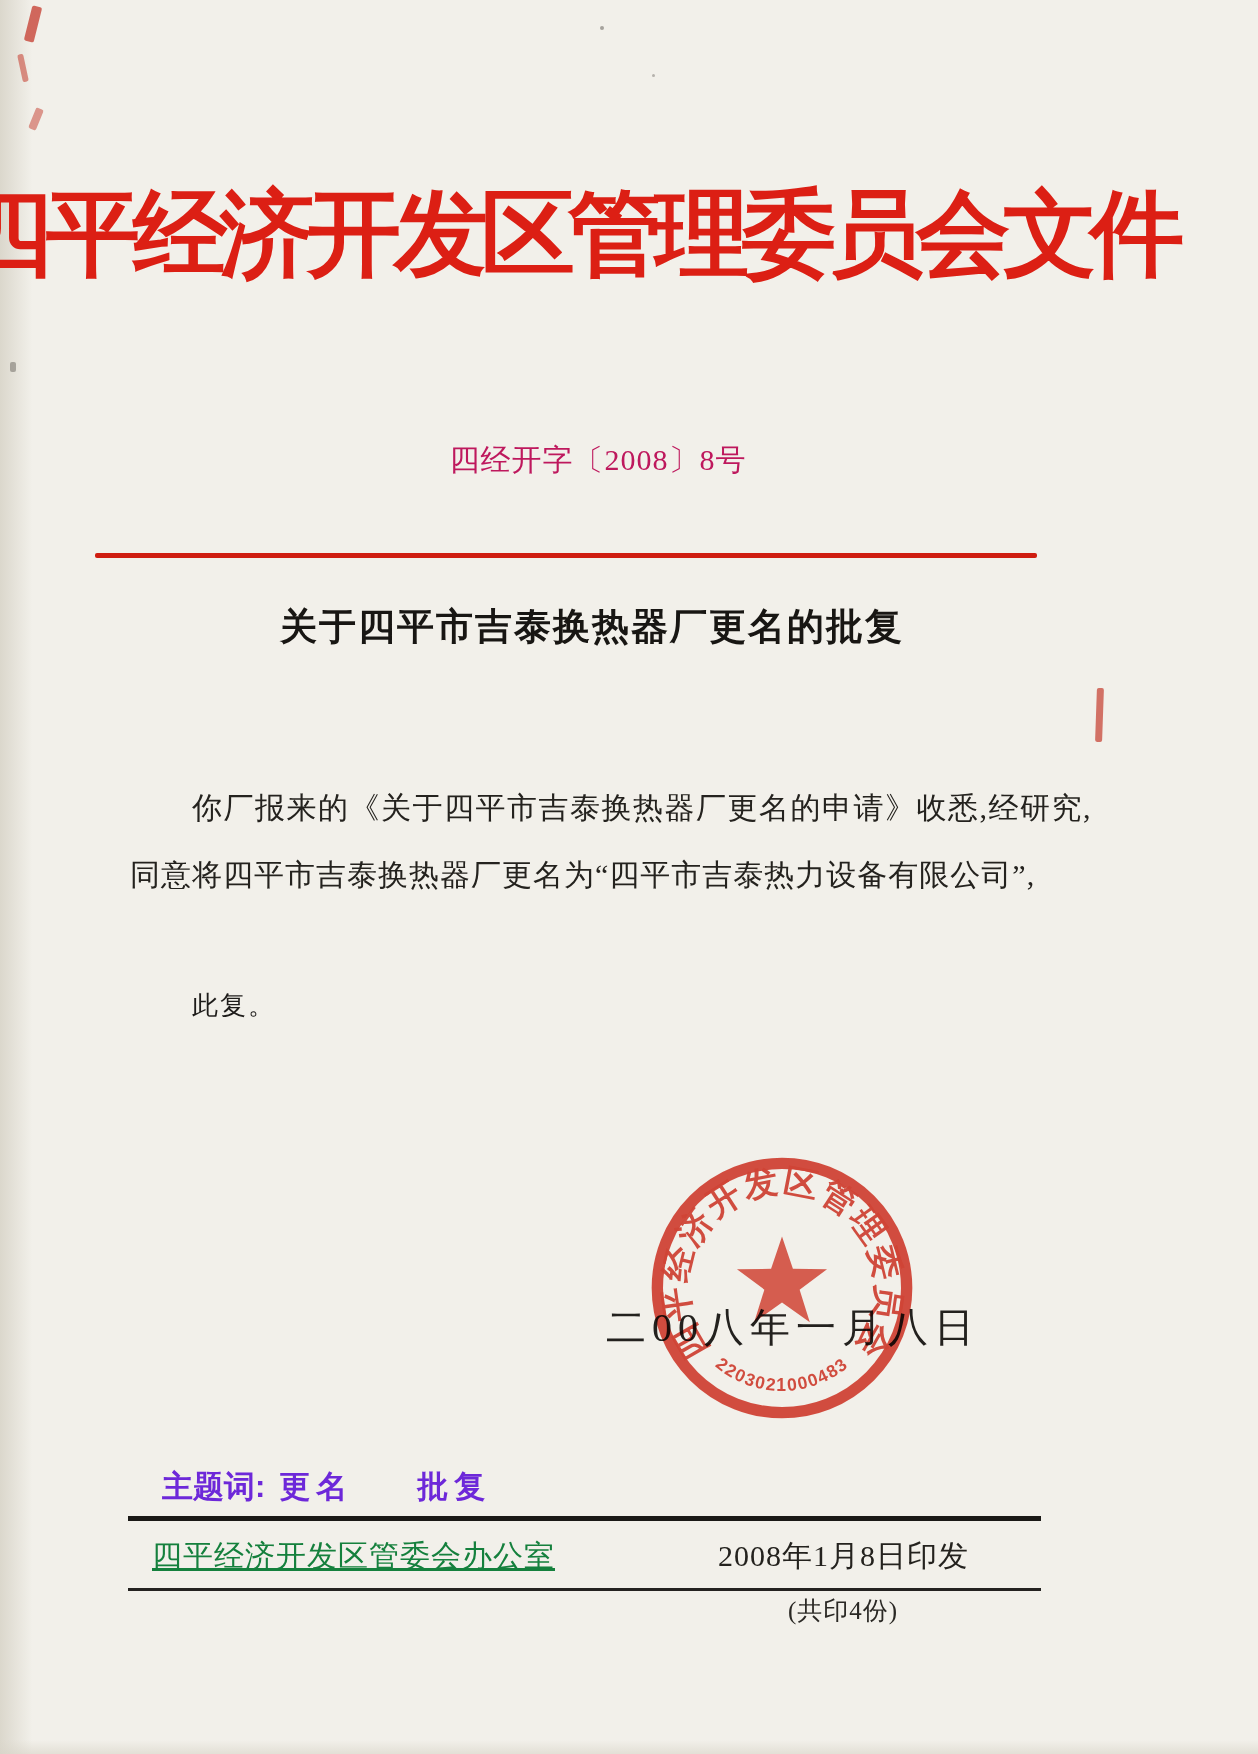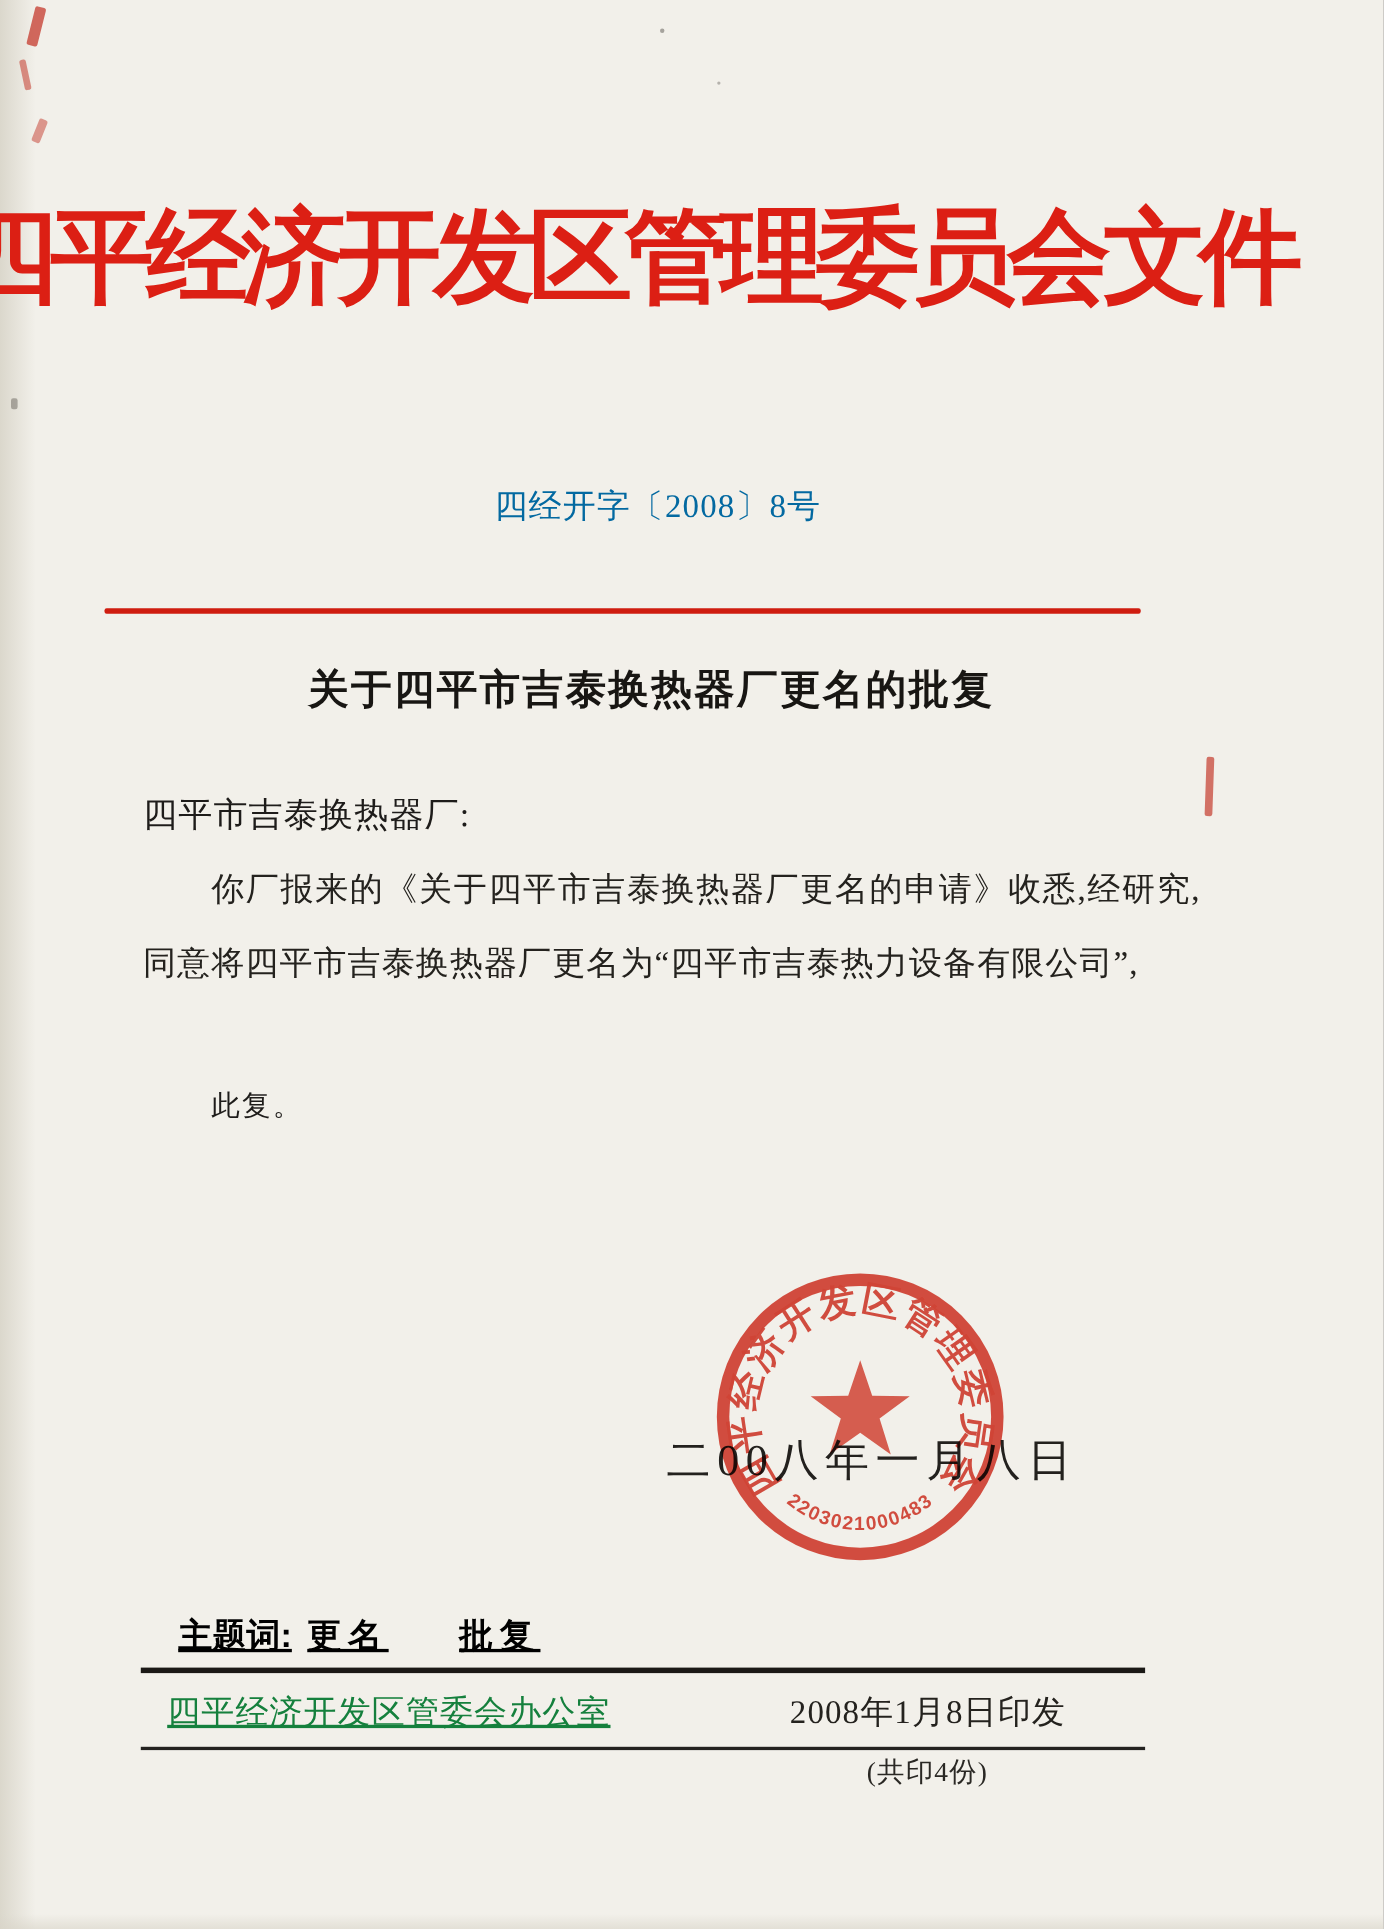--- a/index.html
+++ b/index.html
@@ -30,21 +30,21 @@
   
   .org-title{
     position:absolute;top:176px;left:568px;transform:translateX(-50%);
     font-size:94px;font-weight:bold;line-height:1.25;
     color:var(--header-red,#dc1f14);
     letter-spacing:-7px;white-space:nowrap;
     font-family:"Liberation Serif", serif;
   }
   .doc-number{
     position:absolute;top:440px;left:598px;transform:translateX(-50%);
-    font-size:30px;letter-spacing:1px;white-space:nowrap;color:#0369a1;
+    font-size:30px;letter-spacing:1px;white-space:nowrap;color:#be185d;
   }
   .red-rule{
     position:absolute;top:553px;left:95px;width:942px;height:5px;
     background:var(--rule-red,#cf1d10);border-radius:2px;
   }
 
   
   .doc-title{
     position:absolute;top:602px;left:592px;transform:translateX(-50%);
     font-size:37px;font-weight:bold;letter-spacing:2px;white-space:nowrap;
@@ -64,21 +64,21 @@
 
   
   .seal{
     position:absolute;top:1152px;left:646px;width:272px;height:272px;
     mix-blend-mode:multiply;opacity:.93;
   }
 
   
   .keywords{
     position:absolute;top:1466px;left:162px;display:flex;align-items:baseline;
-    font-size:31px;font-weight:bold;font-family:"Liberation Sans", sans-serif;color:#000000;text-decoration:underline;
+    font-size:31px;font-weight:bold;font-family:"Liberation Sans", sans-serif;color:#6d28d9;
   }
   .keywords .kw1{margin-left:14px;letter-spacing:6px;}
   .keywords .kw2{margin-left:64px;letter-spacing:6px;}
   .rule-black-top{position:absolute;top:1516px;left:128px;width:913px;height:5px;background:#1b1916;}
   .issuer{position:absolute;top:1536px;left:152px;font-size:30px;letter-spacing:1px;color:#15803d;text-decoration:underline;}
   .print-date{position:absolute;top:1536px;left:718px;font-size:30px;letter-spacing:1px;color:#24221e;}
   .rule-black-bottom{position:absolute;top:1588px;left:128px;width:913px;height:3px;background:#242220;}
   .copies{position:absolute;top:1594px;left:788px;font-size:25px;letter-spacing:1px;color:#2a2824;}
 </style>
 </head>
@@ -94,21 +94,20 @@
   <div class="red-mark m4"></div>
   <div class="speck s1"></div>
   <div class="speck s2"></div>
   <div class="speck s3"></div>
 
   <div class="org-title">四平经济开发区管理委员会文件</div>
   <div class="doc-number">四经开字〔2008〕8号</div>
   <div class="red-rule"></div>
 
   <div class="doc-title">关于四平市吉泰换热器厂更名的批复</div>
-  <div class="recipient">四平市吉泰换热器厂:</div>
   <div class="body-line l2">同意将四平市吉泰换热器厂更名为“四平市吉泰热力设备有限公司”,</div>
   <div class="body-line l1">你厂报来的《关于四平市吉泰换热器厂更名的申请》收悉,经研究,</div>
   <div class="closing">此复。</div>
 
   <div class="doc-date">二00八年一月八日</div>
 
   <svg class="seal" viewBox="0 0 264 264">
     <defs>
       <path id="sealArcTop" d="M 61.5 191.1 A 92 92 0 1 1 202.5 191.1"></path>
       <path id="sealArcBottom" d="M 57.7 198.9 A 100 100 0 0 0 206.3 198.9"></path>

